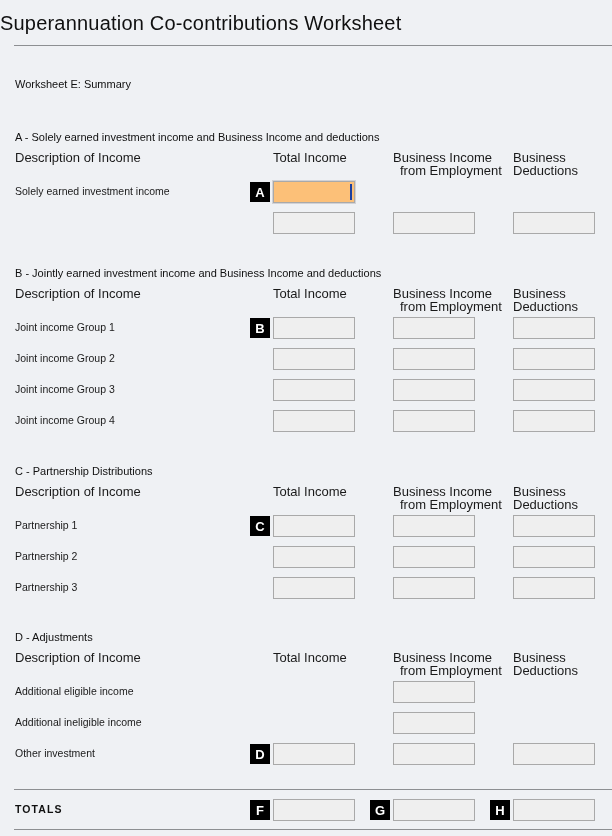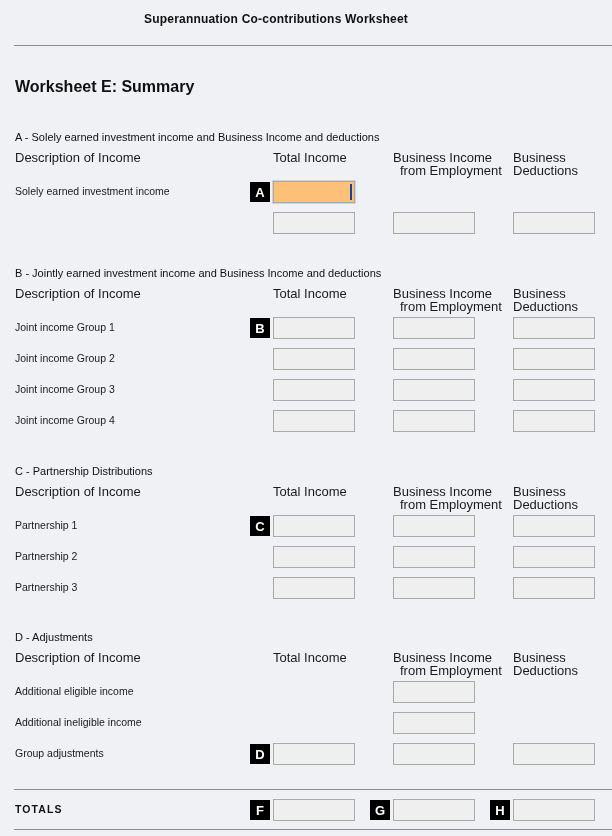--- a/index.html
+++ b/index.html
@@ -12,44 +12,43 @@
     height: 836px;
     background: #eff1f4;
     font-family: "Liberation Sans", sans-serif;
     color: #111111;
     overflow: hidden;
     position: relative;
   }
 
   
   .page-title {
-    text-align: center;
-    font-size: 12px;
-    font-weight: bold;
+    font-size: 20px;
+    font-weight: normal;
     letter-spacing: .2px;
     padding-top: 12px;
     padding-right: 60px;
     color: #101010;
     height: 28px;
   }
   .title-rule {
     position: absolute;
     left: 14px;
     right: 0px;
     top: 45px;
     height: 1px;
     background: #8d8f92;
   }
 
   .worksheet-heading {
     position: absolute;
     left: 15px;
     top: 78px;
-    font-size: 16px;
-    font-weight: bold;
+    font-size: 11px;
+    font-weight: normal;
     color: #101010;
   }
 
   
   .section {
     position: absolute;
     left: 0;
     width: 612px;
   }
   .section-title {
@@ -280,21 +279,21 @@
       </div>
       <div class="row" style="top: 50px;">
         <div class="row-label">Additional eligible income</div>
         <div class="field c2"></div>
       </div>
       <div class="row" style="top: 81px;">
         <div class="row-label">Additional ineligible income</div>
         <div class="field c2"></div>
       </div>
       <div class="row" style="top: 112px;">
-        <div class="row-label">Group adjustments</div>
+        <div class="row-label">Other investment</div>
         <div class="marker m1">D</div>
         <div class="field c1"></div>
         <div class="field c2"></div>
         <div class="field c3"></div>
       </div>
     </div>
   </div>
 
 <div class="totals-rule-top"></div>
 <div class="totals-row">

